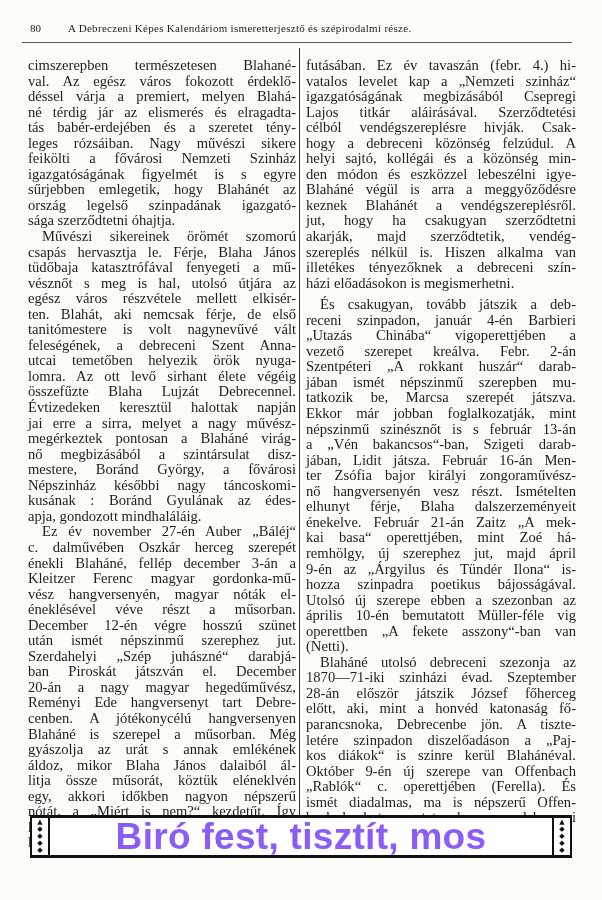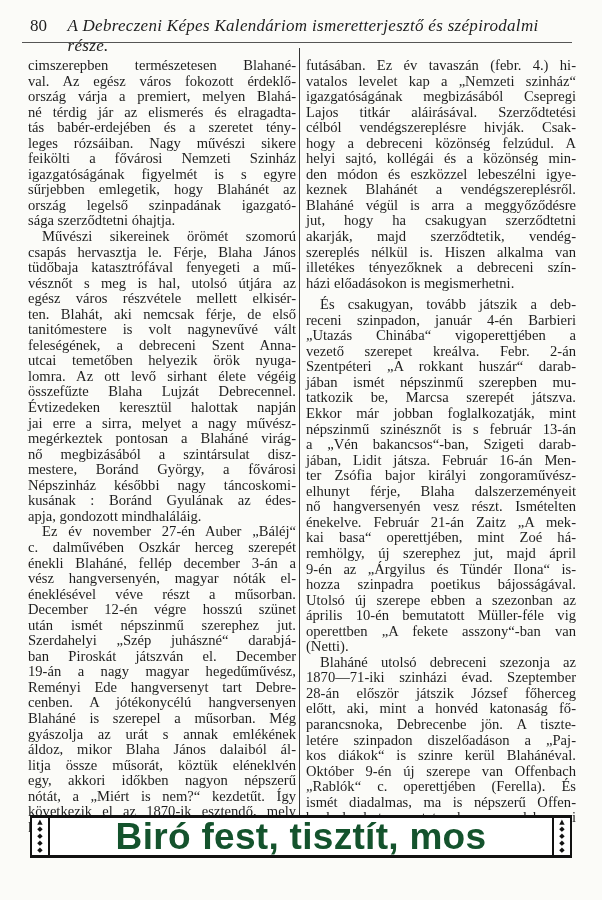--- a/index.html
+++ b/index.html
@@ -3,26 +3,26 @@
   <meta charset="utf-8">
   <style>
     html, body { margin: 0; padding: 0; }
     body {
       width: 602px; height: 900px; overflow: hidden;
       background: #fbfbf8; color: #1e1e1e;
       font-family: "DejaVu Serif", "Liberation Serif", serif;
       position: relative;
     }
     .header {
-      position: absolute; left: 30px; top: 16px; width: 548px;
-      font-family: "Liberation Serif", serif; font-size: 17px;
+      position: absolute; left: 30px; top: 22px; width: 548px;
+      font-family: "Liberation Serif", serif; font-size: 11px;
       display: flex; align-items: baseline;
     }
     .page-num { width: 38px; }
-    .running-title { font-style: italic; letter-spacing: 0.3px; }
+    .running-title { letter-spacing: 0.3px; }
     .header-rule {
       position: absolute; left: 22px; top: 42px; width: 550px; height: 0;
       border-top: 1.5px solid #555;
     }
     .col {
       position: absolute; top: 58px;
       font-family: Liberation Serif, serif;
       font-size: 14.6px; line-height: 15.55px;
       text-align: justify;
     }
@@ -43,38 +43,38 @@
     }
     .ad-ornament {
       width: 18px; height: 100%; border-right: 2px solid #111; box-sizing: border-box;
       display: flex; flex-direction: column; align-items: center; justify-content: space-around;
       font-size: 7px; line-height: 7px; color: #111; padding: 1px 0;
     }
     .ad-ornament.right { border-right: none; border-left: 2px solid #111; }
     .ad-text {
       flex: 1; text-align: center;
       font-family: "Liberation Sans", sans-serif; font-weight: bold;
-      font-size: 37px; letter-spacing: 0.3px; color: #14532d;
+      font-size: 37px; letter-spacing: 0.3px; color: #8b5cf6;
     }
   </style>
 </head>
 <body>
 
 <div class="header">
   <span class="page-num">80</span>
   <span class="running-title">A Debreczeni Képes Kalendáriom ismeretterjesztő és szépirodalmi része.</span>
 </div>
 <div class="header-rule"></div>
 
 <div class="col-divider"></div>
 
 <div class="col col-left" id="col-left">
     <span class="line">cimszerepben természetesen Blahané-</span>
     <span class="line">val. Az egész város fokozott érdeklő-</span>
-    <span class="line">ország várja a premiert, melyen Blahá-</span>
+    <span class="line">déssel várja a premiert, melyen Blahá-</span>
     <span class="line">né térdig jár az elismerés és elragadta-</span>
     <span class="line">tás babér-erdejében és a szeretet tény-</span>
     <span class="line">leges rózsáiban. Nagy művészi sikere</span>
     <span class="line">feikölti a fővárosi Nemzeti Szinház</span>
     <span class="line">igazgatóságának figyelmét is s egyre</span>
     <span class="line">sűrjebben emlegetik, hogy Blahánét az</span>
     <span class="line">ország legelső szinpadának igazgató-</span>
     <span class="line last">sága szerződtetni óhajtja.</span>
     <span class="line indent">Művészi sikereinek örömét szomorú</span>
     <span class="line">csapás hervasztja le. Férje, Blaha János</span>
@@ -91,69 +91,70 @@
     <span class="line">jai erre a sirra, melyet a nagy művész-</span>
     <span class="line">megérkeztek pontosan a Blaháné virág-</span>
     <span class="line">nő megbizásából a szintársulat disz-</span>
     <span class="line">mestere, Boránd György, a fővárosi</span>
     <span class="line">Népszinház későbbi nagy táncoskomi-</span>
     <span class="line">kusának : Boránd Gyulának az édes-</span>
     <span class="line last">apja, gondozott mindhaláláig.</span>
     <span class="line indent">Ez év november 27-én Auber „Báléj“</span>
     <span class="line">c. dalművében Oszkár herceg szerepét</span>
     <span class="line">énekli Blaháné, fellép december 3-án a</span>
+    <span class="line">Kleitzer Ferenc magyar gordonka-mű-</span>
     <span class="line">vész hangversenyén, magyar nóták el-</span>
     <span class="line">éneklésével véve részt a műsorban.</span>
     <span class="line">December 12-én végre hosszú szünet</span>
     <span class="line">után ismét népszinmű szerephez jut.</span>
     <span class="line">Szerdahelyi „Szép juhászné“ darabjá-</span>
     <span class="line">ban Piroskát játszván el. December</span>
-    <span class="line">19-án a nagy magyar hegedűművész,</span>
+    <span class="line">20-án a nagy magyar hegedűművész,</span>
     <span class="line">Reményi Ede hangversenyt tart Debre-</span>
     <span class="line">cenben. A jótékonycélú hangversenyen</span>
     <span class="line">Blaháné is szerepel a műsorban. Még</span>
     <span class="line">gyászolja az urát s annak emlékének</span>
     <span class="line">áldoz, mikor Blaha János dalaiból ál-</span>
     <span class="line">litja össze műsorát, köztük eléneklvén</span>
     <span class="line">egy, akkori időkben nagyon népszerű</span>
     <span class="line">nótát, a „Miért is nem?“ kezdetűt. Így</span>
     <span class="line">következik el az 1870-ik esztendő, mely</span>
     <span class="line last">korszakot alkot Blaháné művészi pálya-</span>
   </div>
 <div class="col col-right" id="col-right">
     <span class="line">futásában. Ez év tavaszán (febr. 4.) hi-</span>
     <span class="line">vatalos levelet kap a „Nemzeti szinház“</span>
     <span class="line">igazgatóságának megbizásából Csepregi</span>
     <span class="line">Lajos titkár aláirásával. Szerződtetési</span>
     <span class="line">célból vendégszereplésre hivják. Csak-</span>
     <span class="line">hogy a debreceni közönség felzúdul. A</span>
     <span class="line">helyi sajtó, kollégái és a közönség min-</span>
     <span class="line">den módon és eszközzel lebeszélni igye-</span>
+    <span class="line">Blaháné végül is arra a meggyőződésre</span>
     <span class="line">keznek Blahánét a vendégszereplésről.</span>
-    <span class="line">Blaháné végül is arra a meggyőződésre</span>
     <span class="line">jut, hogy ha csakugyan szerződtetni</span>
     <span class="line">akarják, majd szerződtetik, vendég-</span>
     <span class="line">szereplés nélkül is. Hiszen alkalma van</span>
     <span class="line">illetékes tényezőknek a debreceni szín-</span>
     <span class="line last">házi előadásokon is megismerhetni.</span>
     <div class="para-gap"></div>
     <span class="line indent">És csakugyan, tovább játszik a deb-</span>
     <span class="line">receni szinpadon, január 4-én Barbieri</span>
     <span class="line">„Utazás Chinába“ vigoperettjében a</span>
     <span class="line">vezető szerepet kreálva. Febr. 2-án</span>
     <span class="line">Szentpéteri „A rokkant huszár“ darab-</span>
     <span class="line">jában ismét népszinmű szerepben mu-</span>
     <span class="line">tatkozik be, Marcsa szerepét játszva.</span>
     <span class="line">Ekkor már jobban foglalkozatják, mint</span>
     <span class="line">népszinmű szinésznőt is s február 13-án</span>
     <span class="line">a „Vén bakancsos“-ban, Szigeti darab-</span>
     <span class="line">jában, Lidit játsza. Február 16-án Men-</span>
     <span class="line">ter Zsófia bajor királyi zongoraművész-</span>
+    <span class="line">nő hangversenyén vesz részt. Ismételten</span>
     <span class="line">elhunyt férje, Blaha dalszerzeményeit</span>
-    <span class="line">nő hangversenyén vesz részt. Ismételten</span>
     <span class="line">énekelve. Február 21-án Zaitz „A mek-</span>
     <span class="line">kai basa“ operettjében, mint Zoé há-</span>
     <span class="line">remhölgy, új szerephez jut, majd ápril</span>
     <span class="line">9-én az „Árgyilus és Tündér Ilona“ is-</span>
     <span class="line">hozza szinpadra poetikus bájosságával.</span>
     <span class="line">Utolsó új szerepe ebben a szezonban az</span>
     <span class="line">április 10-én bemutatott Müller-féle vig</span>
     <span class="line">operettben „A fekete asszony“-ban van</span>
     <span class="line last">(Netti).</span>
     <span class="line indent">Blaháné utolsó debreceni szezonja az</span>

